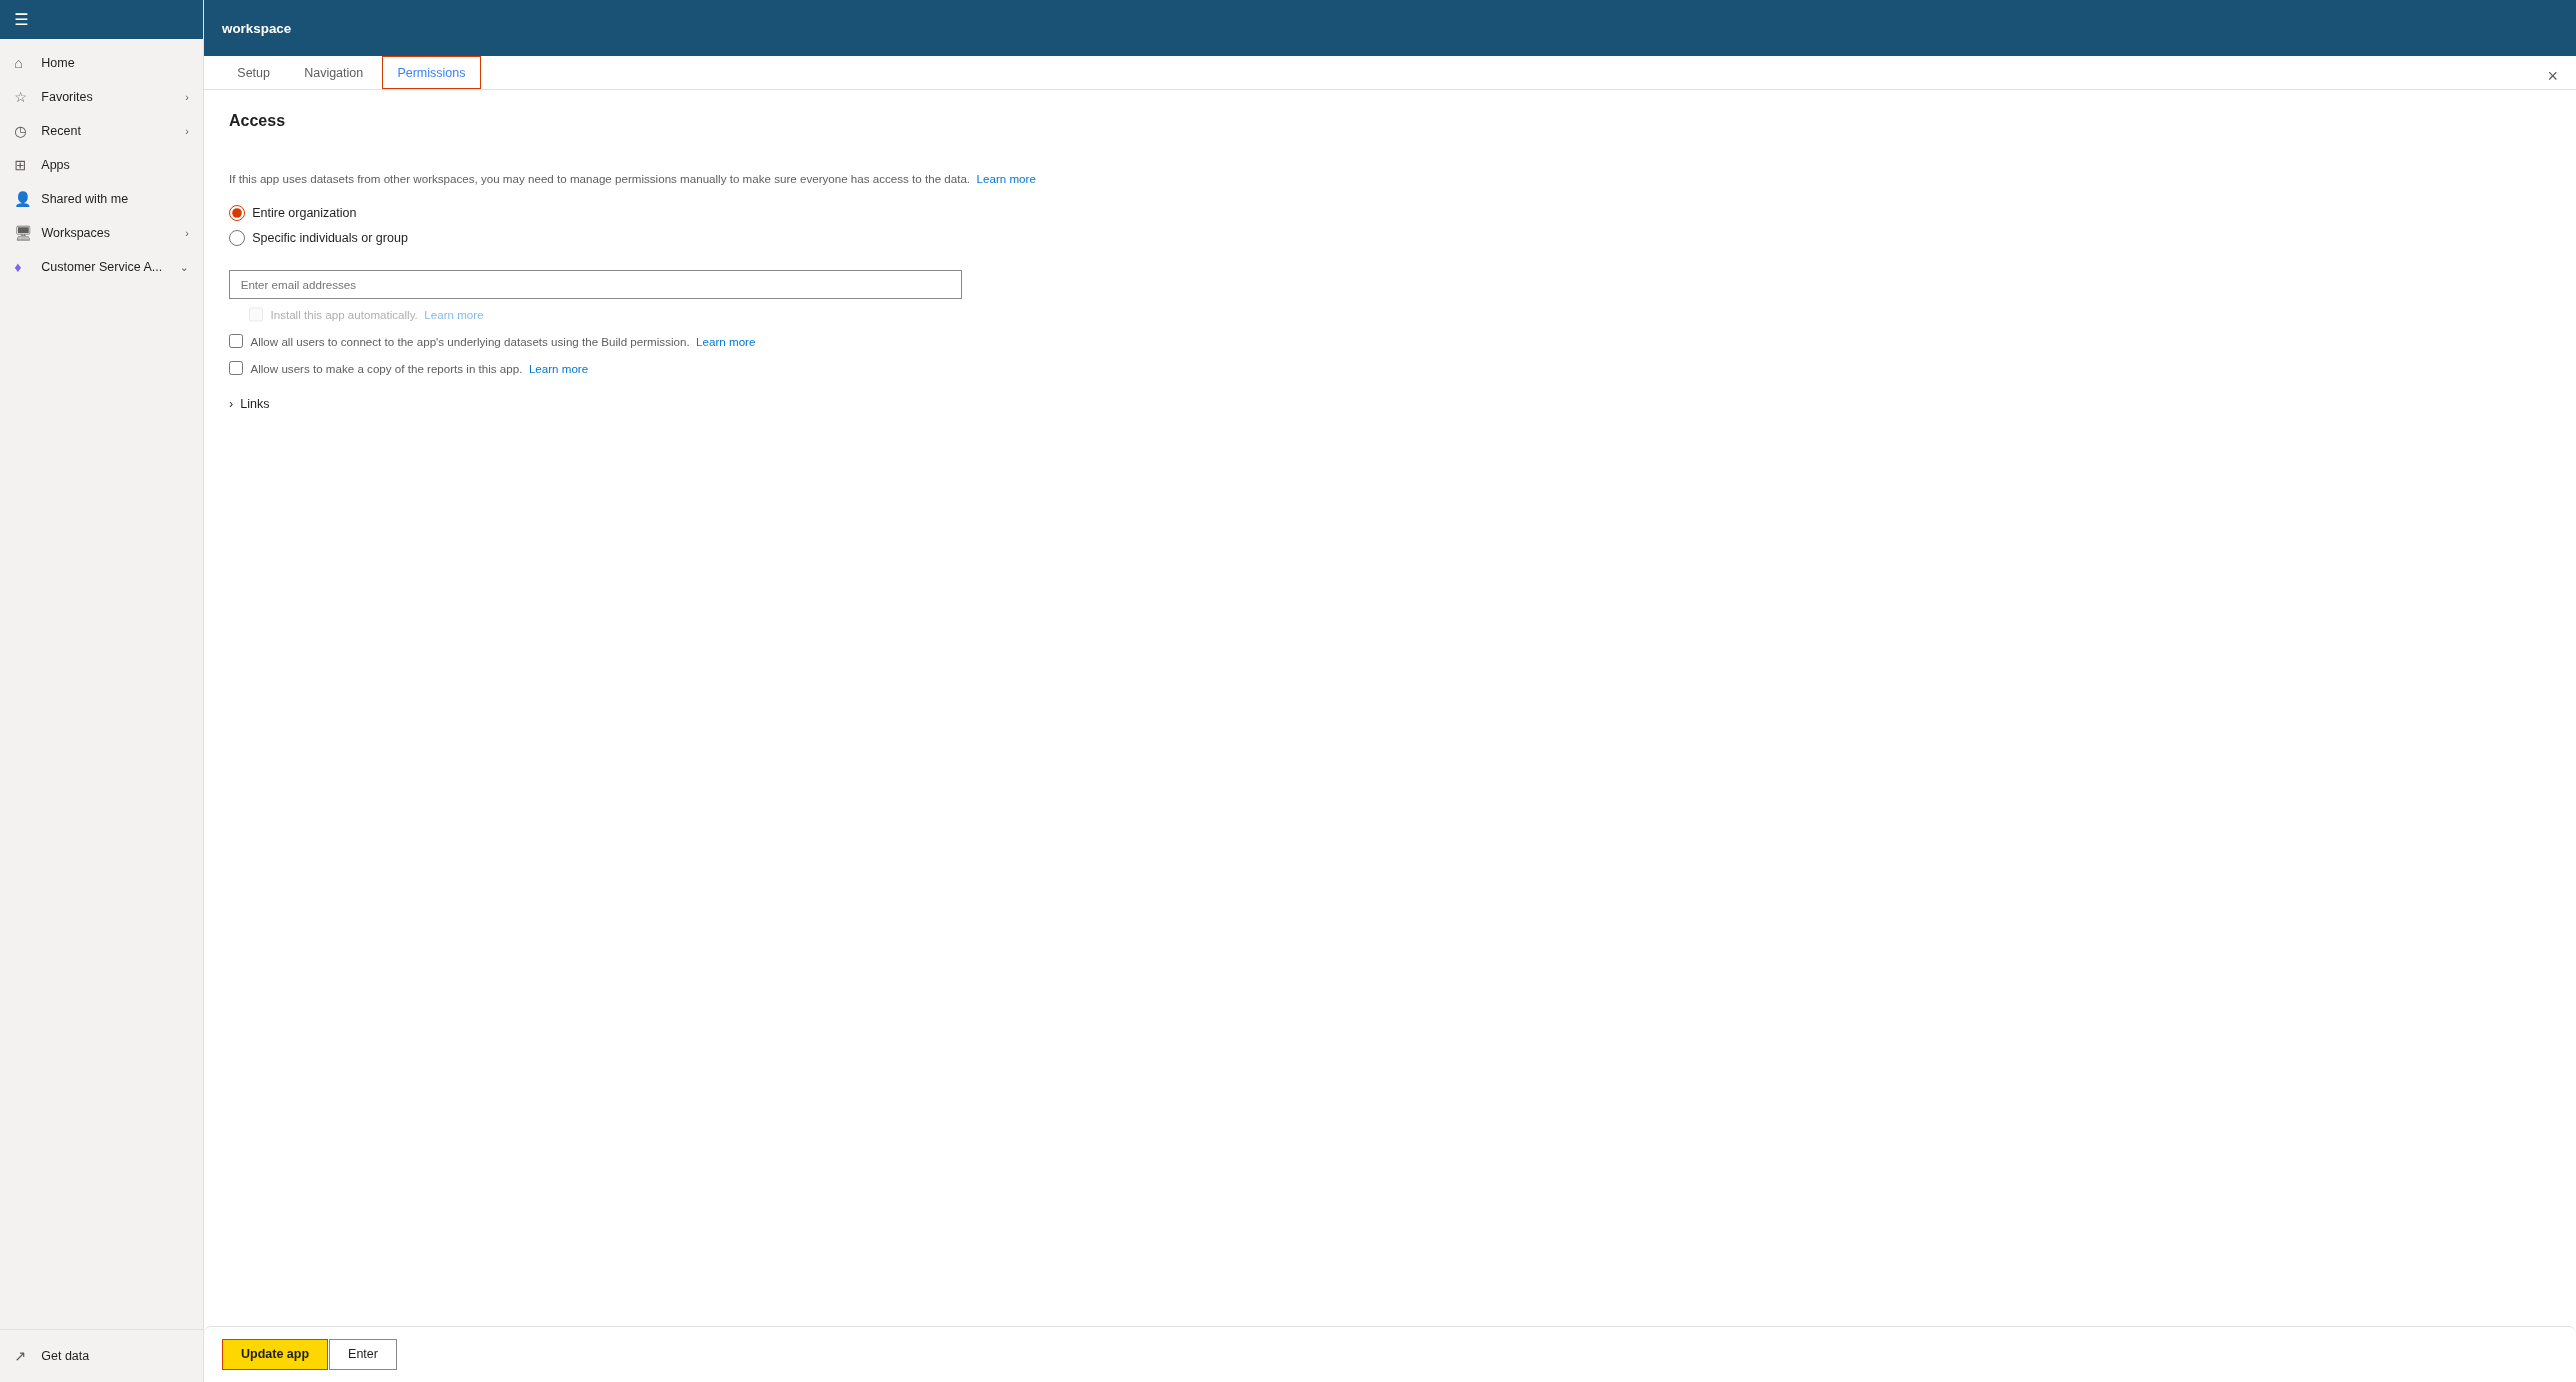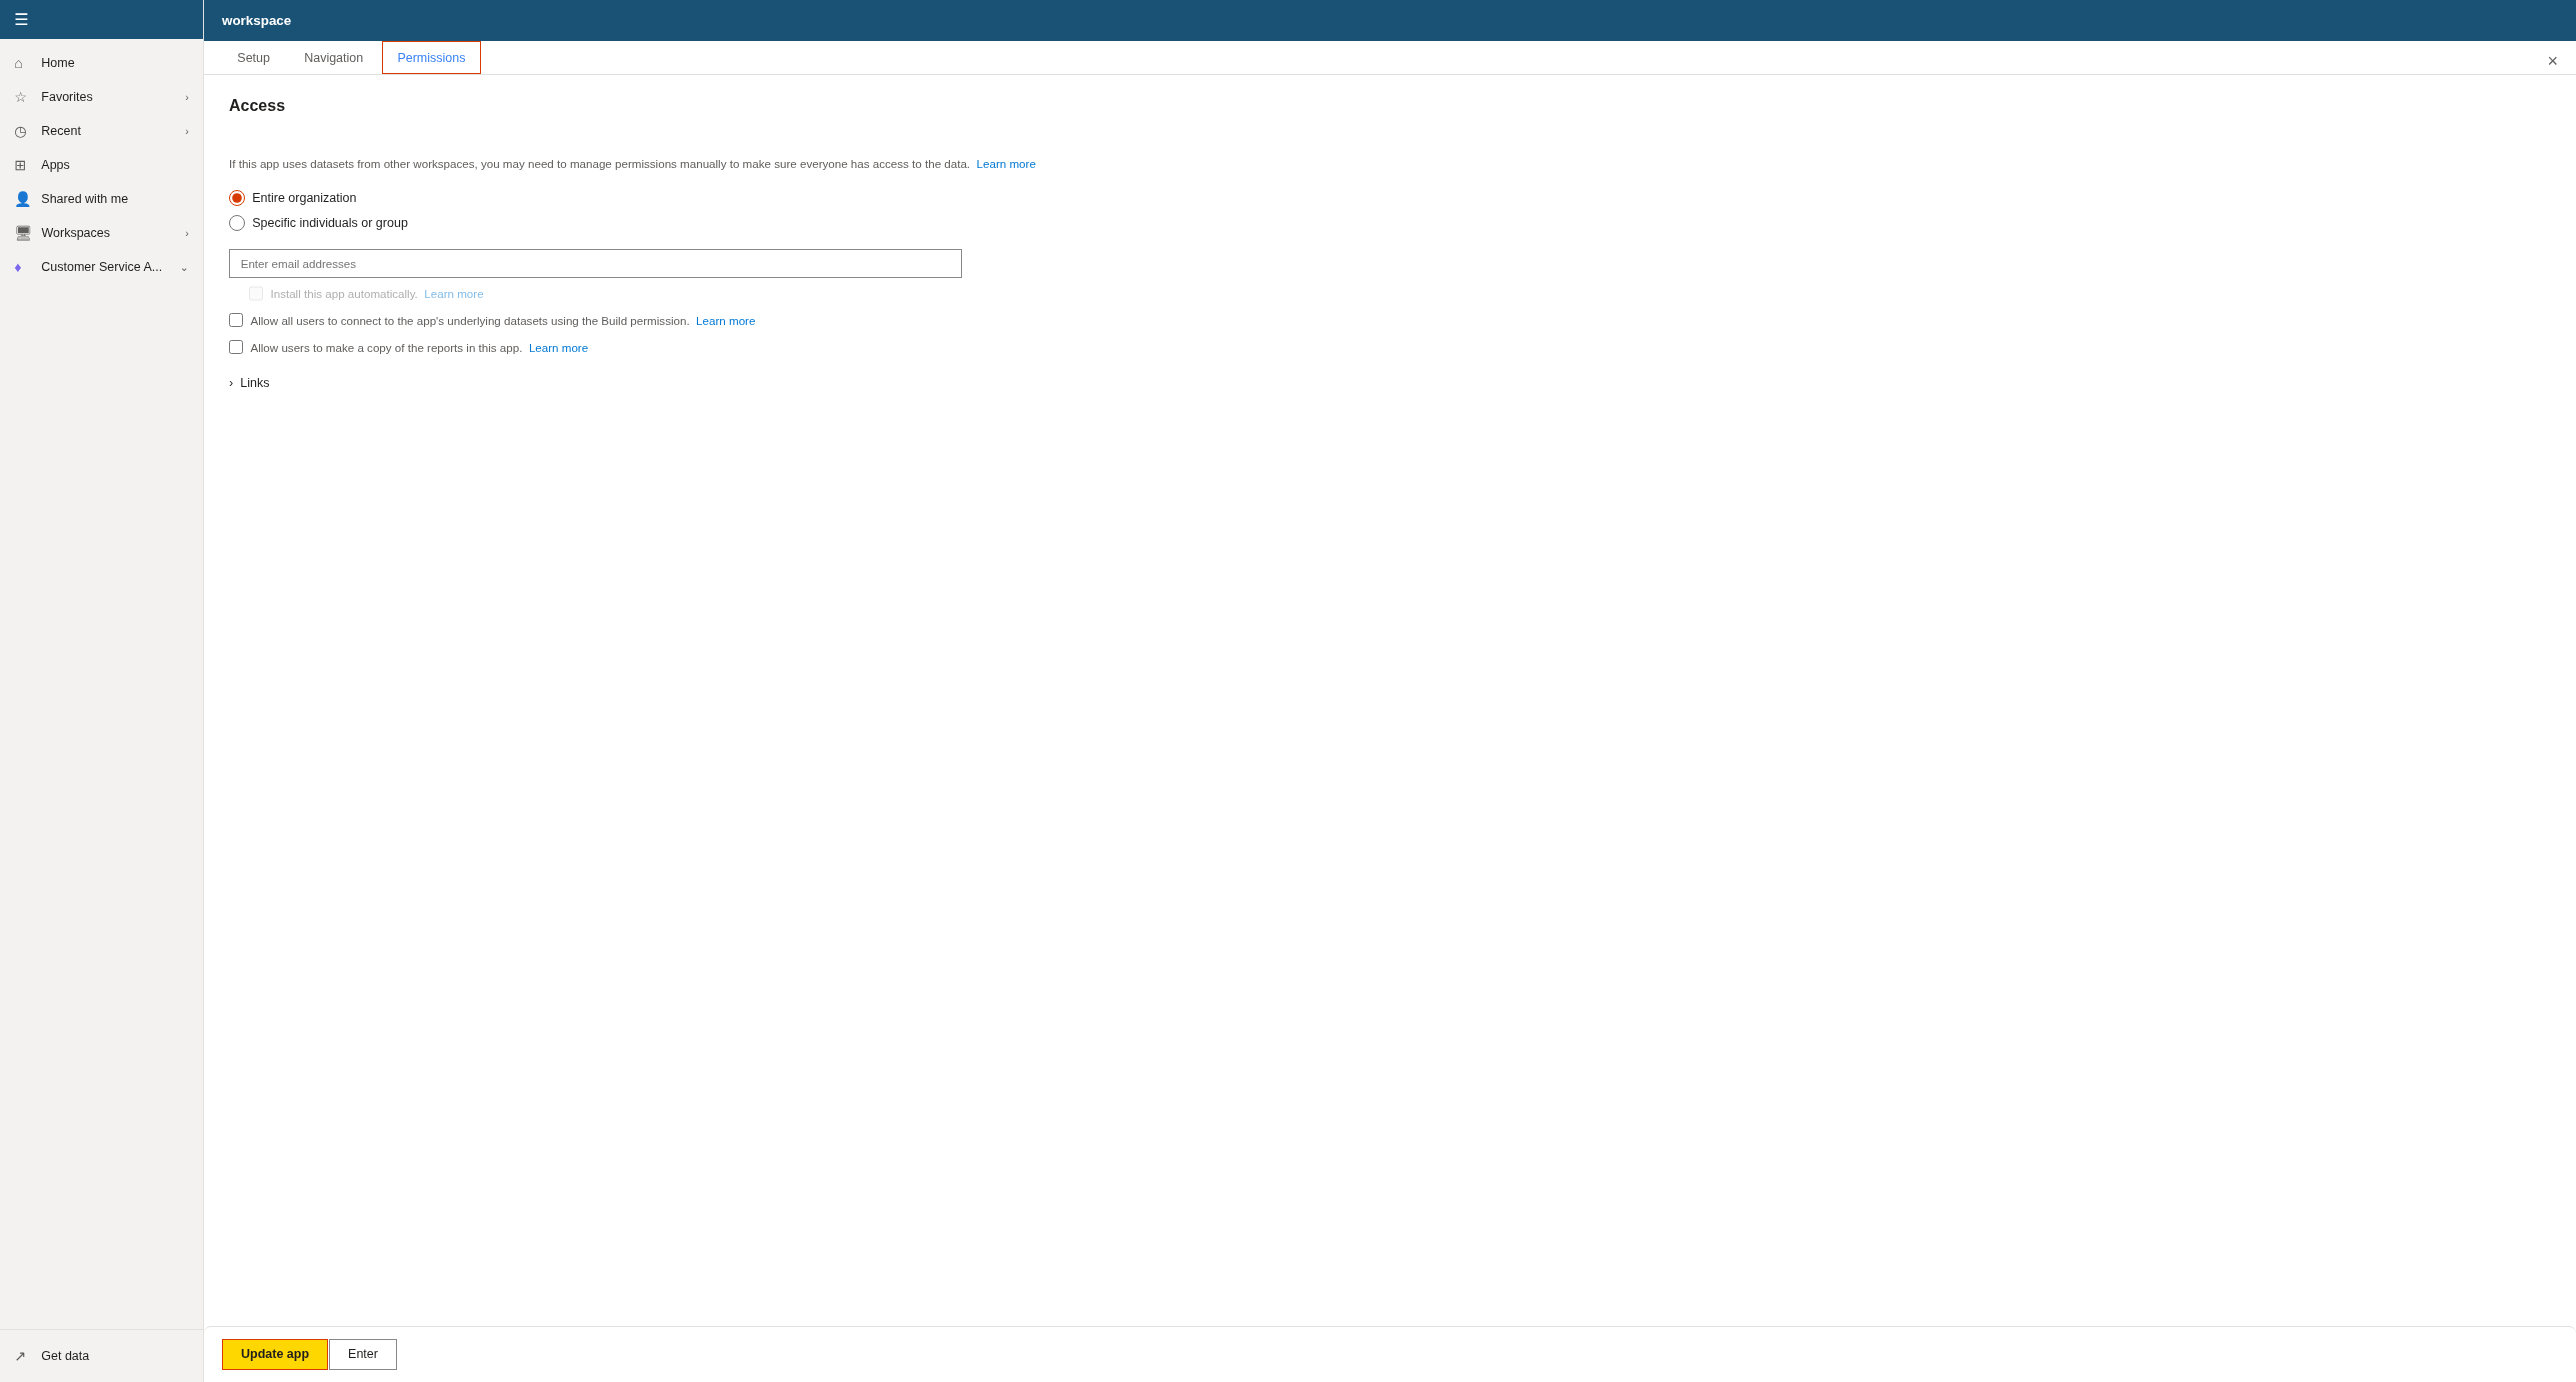--- a/index.html
+++ b/index.html
@@ -57,21 +57,21 @@
     .main-content {
       flex: 1;
       display: flex;
       flex-direction: column;
       overflow: hidden;
     }
 
     
     .top-bar {
       background: #1a5276;
-      height: 41px;
+      height: 56px;
       display: flex;
       align-items: center;
       padding: 0 18px;
       color: white;
       font-size: 13.4px;
       font-weight: 600;
     }
 
     
     .dialog-area {
@@ -146,21 +146,21 @@
 
     .learn-more-link {
       color: #0078d4;
       text-decoration: none;
       font-size: 11.6px;
       cursor: pointer;
     }
 
     
     .radio-group {
-      margin-bottom: 18px;
+      margin-bottom: 24px;
     }
     .radio-option {
       display: flex;
       align-items: center;
       gap: 7.2px;
       margin-bottom: 9px;
       cursor: pointer;
     }
     .radio-input {
       width: 16px;

